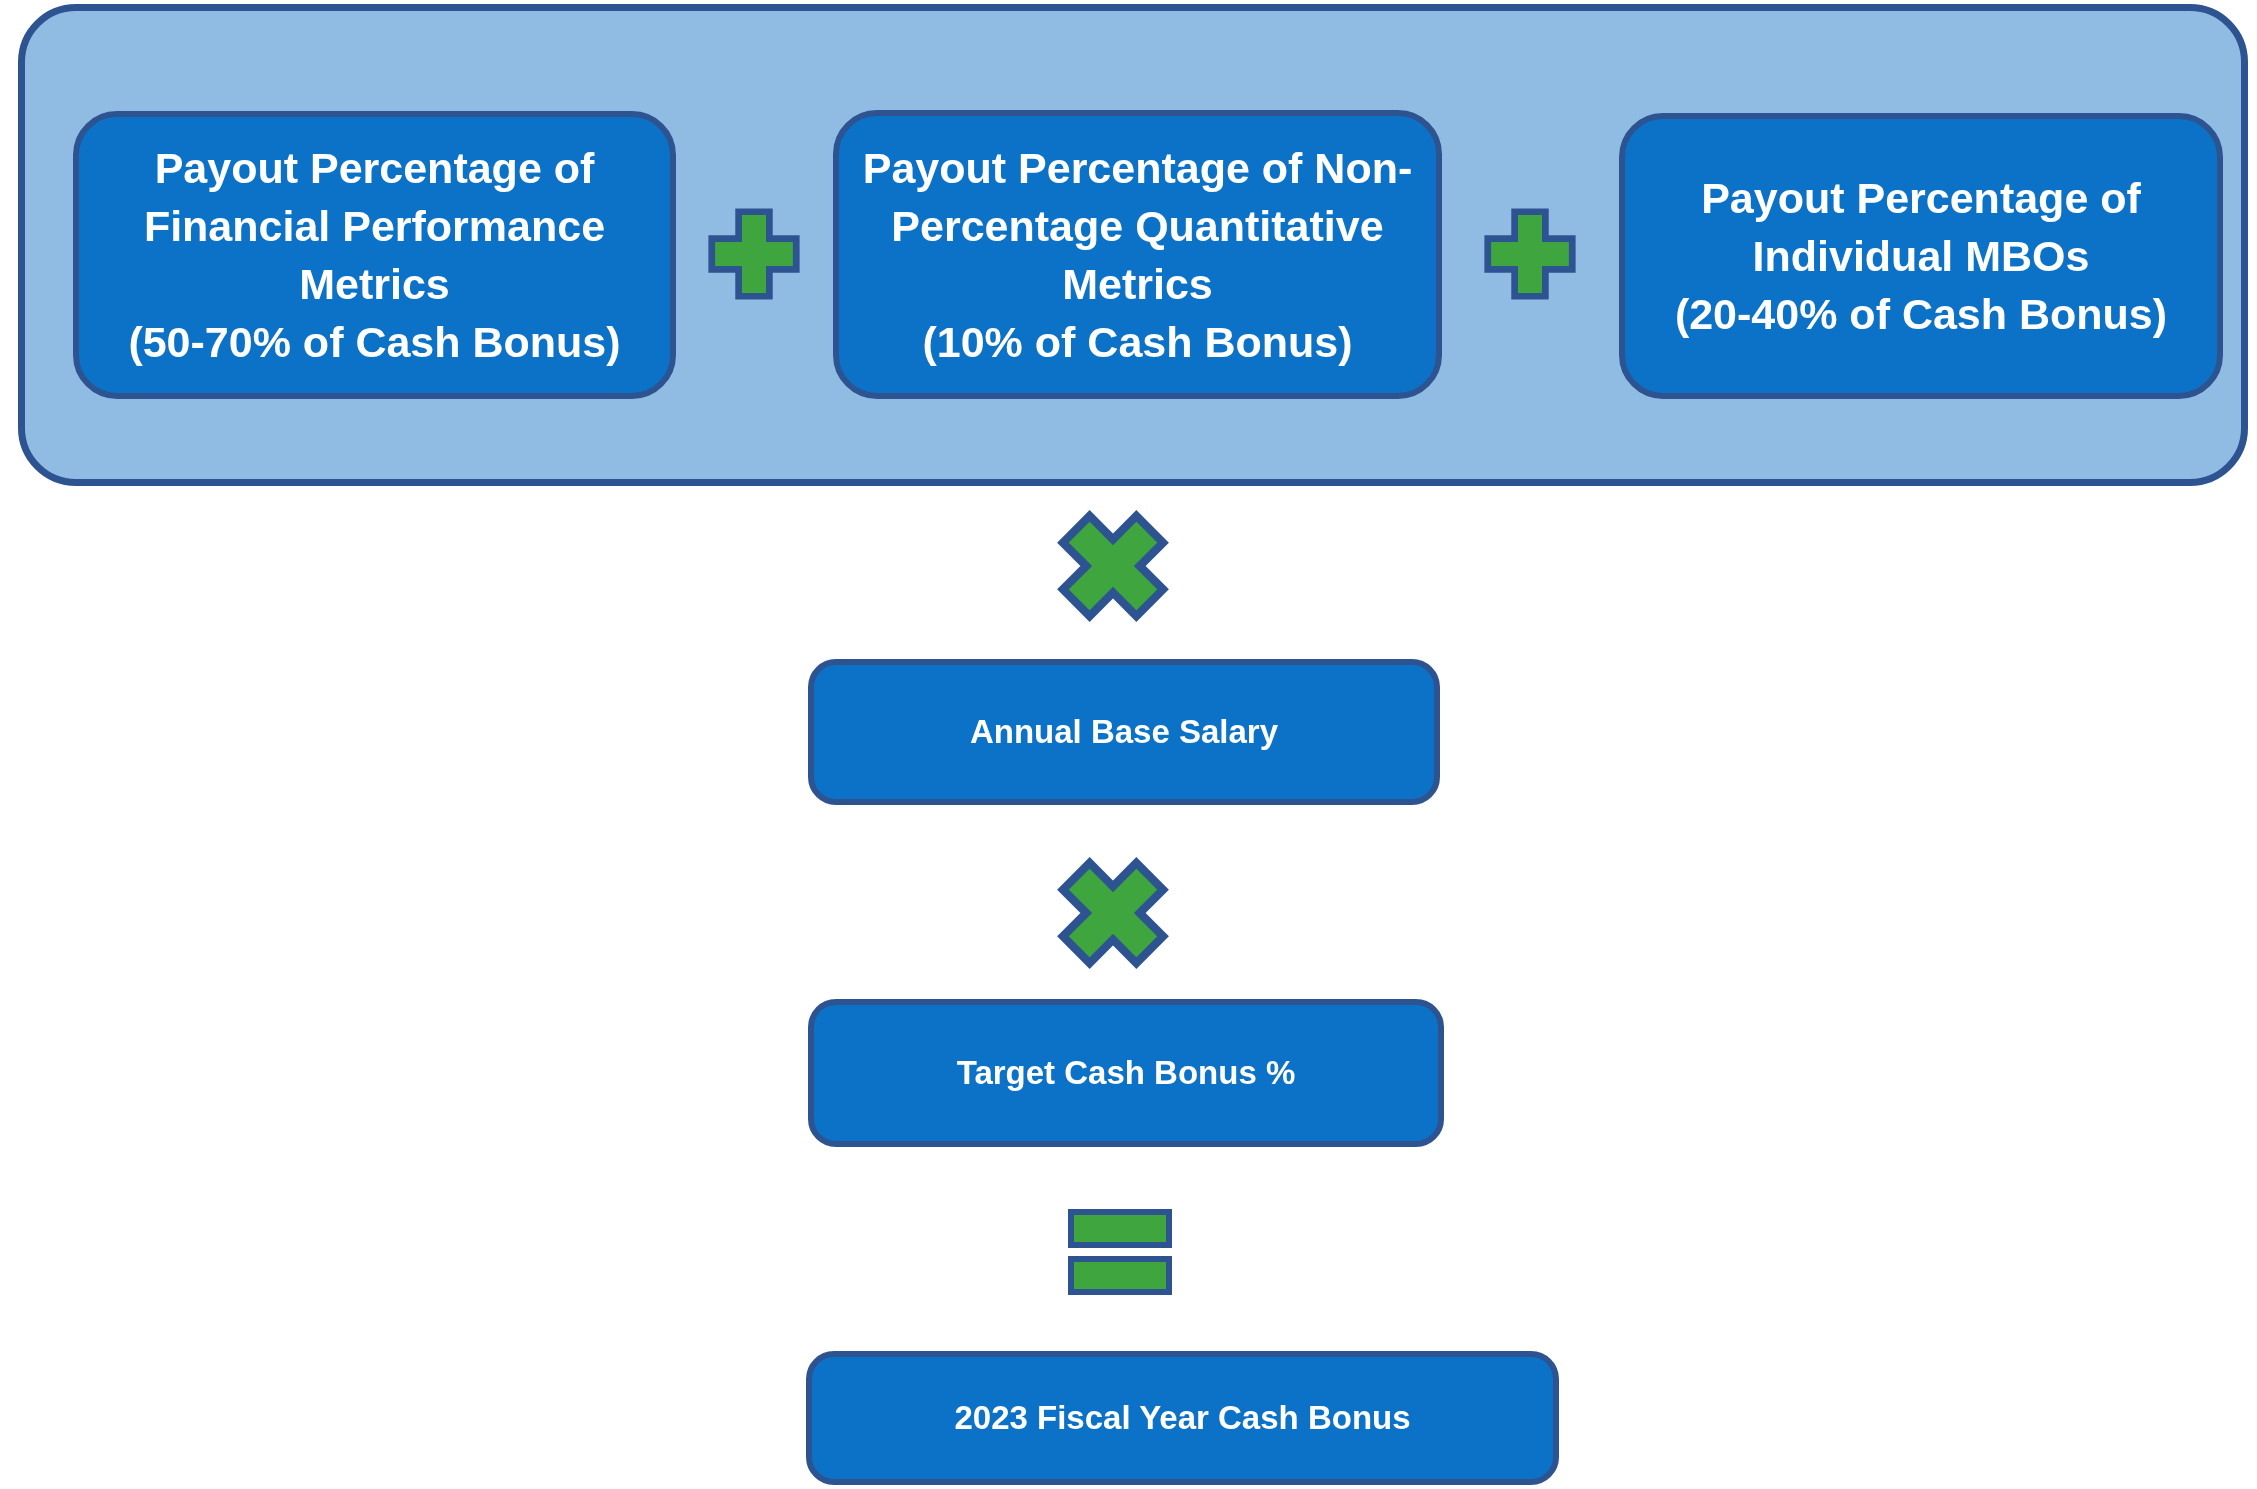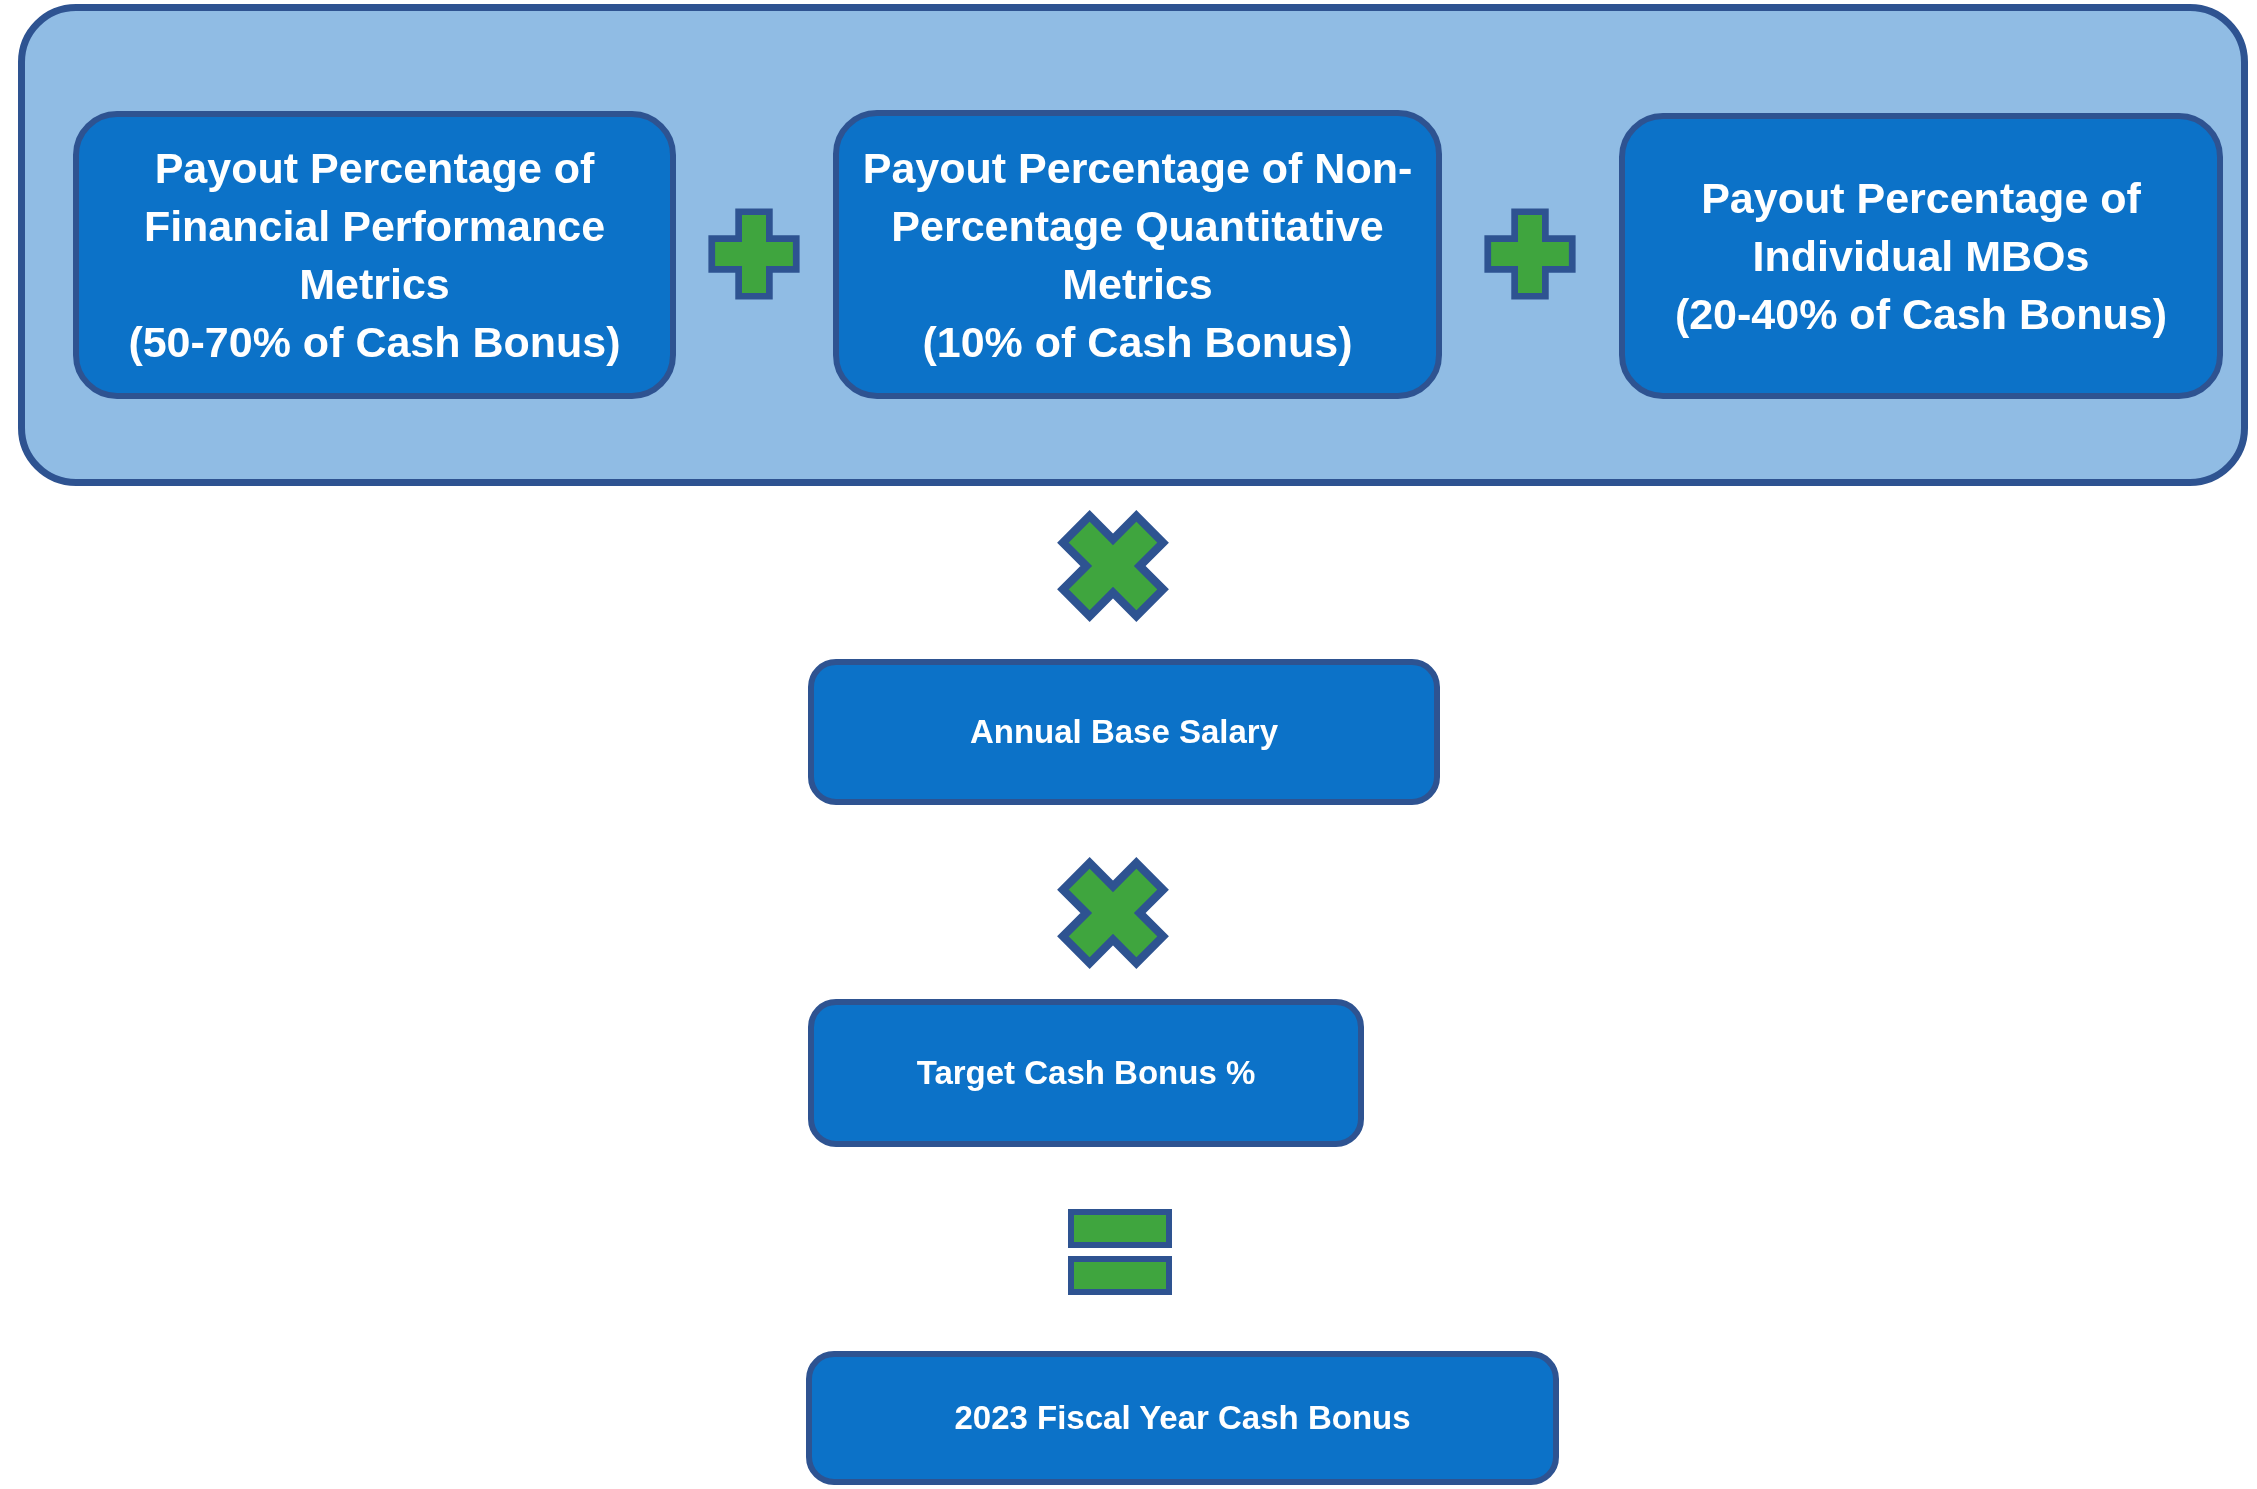--- a/index.html
+++ b/index.html
@@ -106,21 +106,21 @@
   </svg>
 
   <div class="box flow-box" style="left:808px;top:659px;width:632px;height:146px;">
     <div>Annual Base Salary</div>
   </div>
 
   <svg class="op" style="left:1054px;top:854px;" width="118" height="118" viewBox="0 0 100 100">
     <path class="op-shape" d="M34 6 H66 V34 H94 V66 H66 V94 H34 V66 H6 V34 H34 Z" transform="rotate(45 50 50)"></path>
   </svg>
 
-  <div class="box flow-box" style="left:808px;top:999px;width:556px;height:148px;text-align:right;">
+  <div class="box flow-box" style="left:808px;top:999px;width:636px;height:148px;text-align:right;">
     <div>Target Cash Bonus %</div>
   </div>
 
   <svg class="op" style="left:1068px;top:1209px;" width="104" height="86" viewBox="0 0 104 86">
     <rect class="eq-shape" x="3" y="3" width="98" height="33"></rect>
     <rect class="eq-shape" x="3" y="50" width="98" height="33"></rect>
   </svg>
 
   <div class="box flow-box" style="left:806px;top:1351px;width:753px;height:134px;">
     <div>2023 Fiscal Year Cash Bonus</div>

